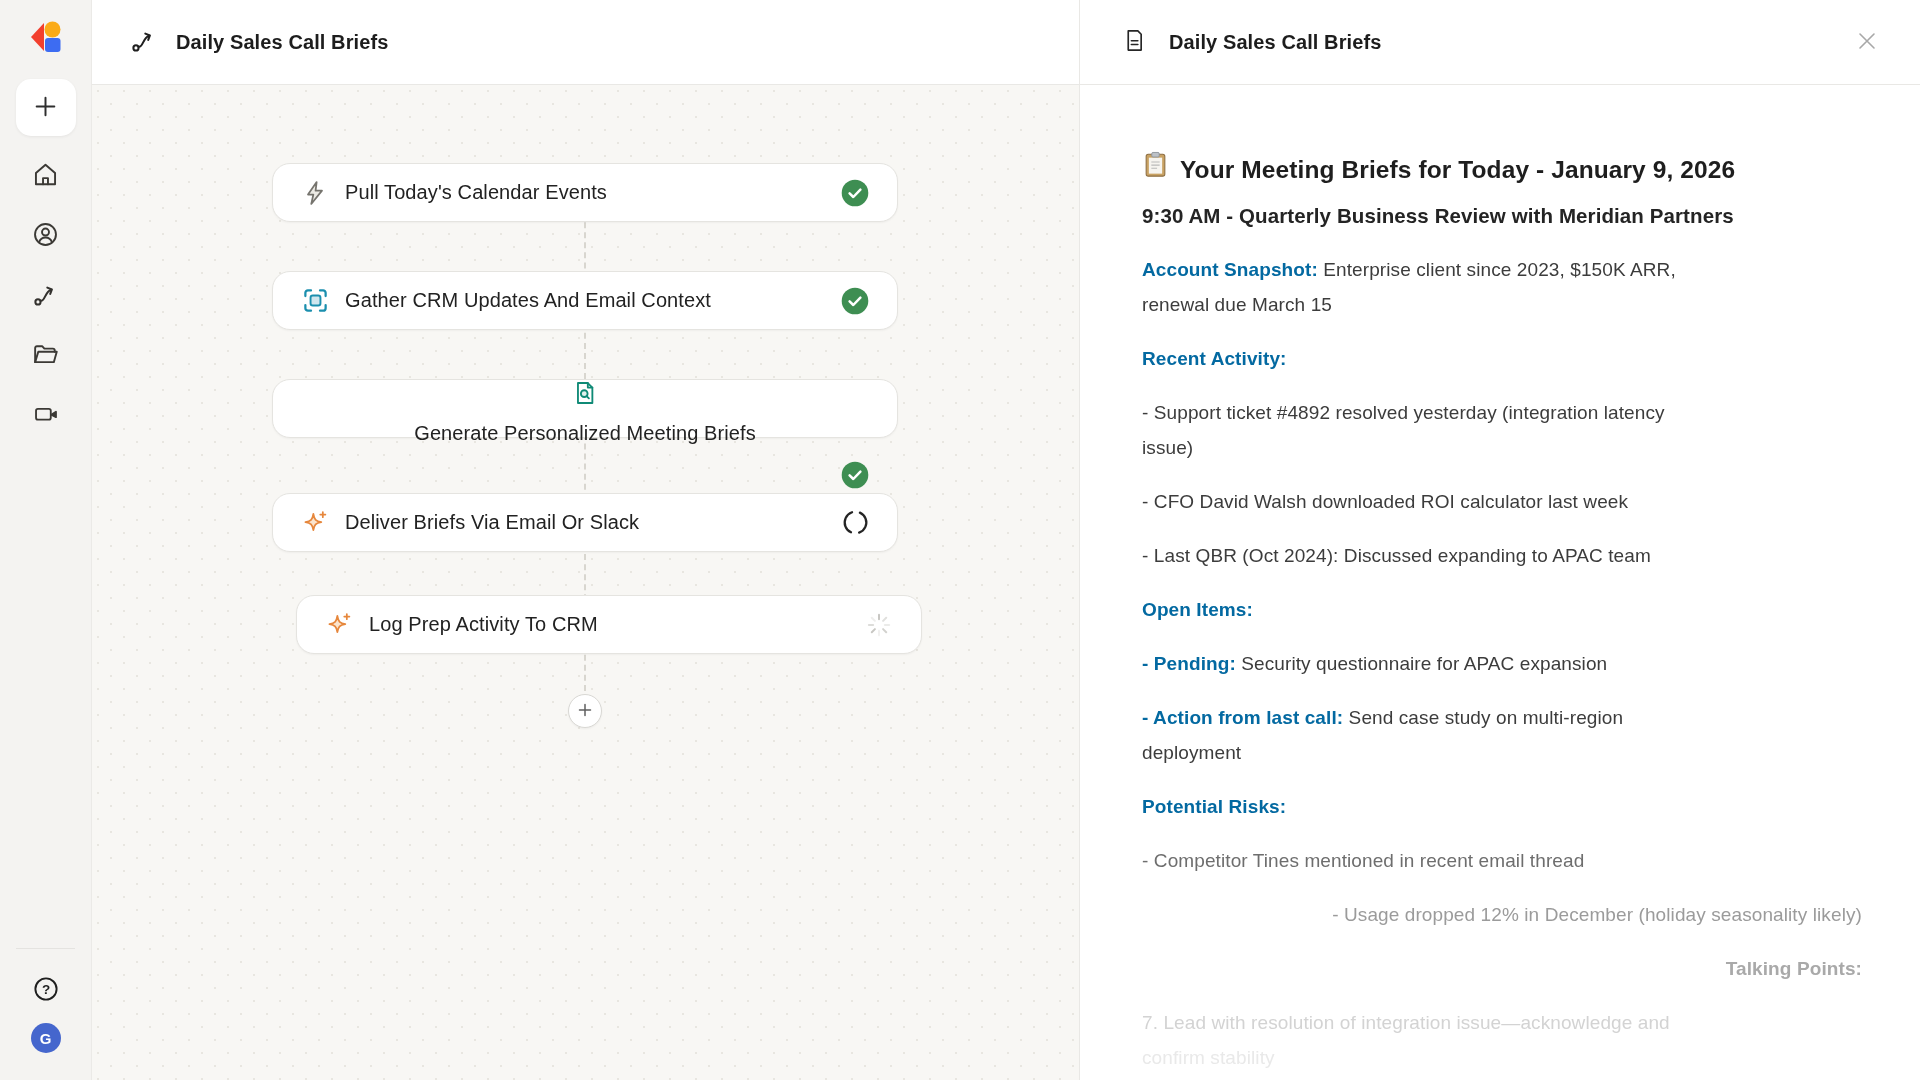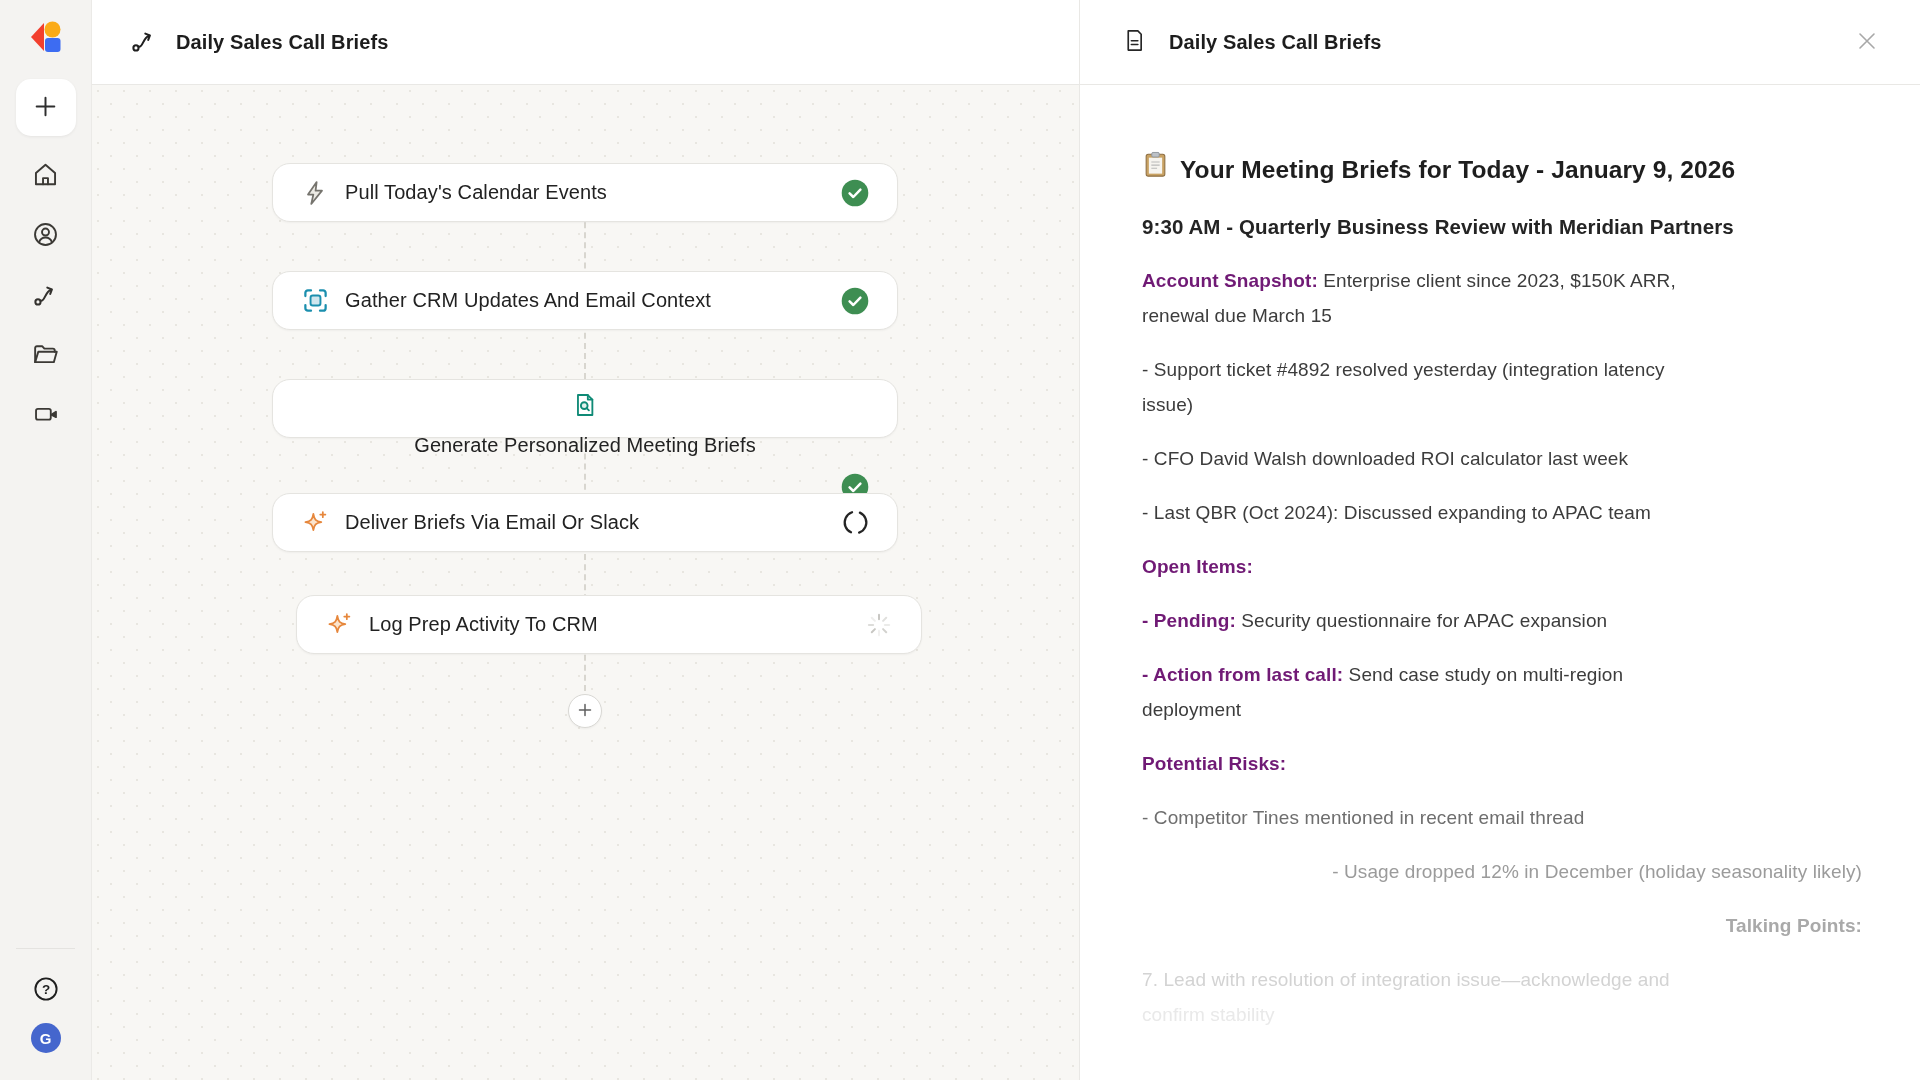--- a/index.html
+++ b/index.html
@@ -36,46 +36,46 @@
   .canvas { position:absolute; left:92px; top:85px; width:987px; height:995px;
             background-color:#f8f7f4;
             background-image:radial-gradient(#e8e6e0 1.3px, transparent 1.5px),
                              radial-gradient(#e8e6e0 1.3px, transparent 1.5px);
             background-size:26px 26px; background-position:6px 6px, 19px 19px; }
   .connector { position:absolute; left:492px; top:107px; height:519px; width:0;
                border-left:2px dashed #d8d6cf; }
   .card { position:absolute; left:180px; width:626px; height:59px; background:#fff;
           border:1px solid #e5e4e0; border-radius:18px;
           box-shadow:0 1px 2px rgba(30,30,30,.04);
-          display:flex; align-items:center; padding:12px 28px; gap:16px; cursor:pointer; }
+          display:flex; align-items:center; padding:0 28px; gap:16px; cursor:pointer; }
   .step-icon { width:28px; height:28px; display:flex; align-items:center; justify-content:center; }
   .step-label { font-size:20px; color:#222; letter-spacing:.1px; }
   .step-status { margin-left:auto; width:28px; height:28px; display:flex;
                  align-items:center; justify-content:center; }
   .add-node { position:absolute; left:476px; top:609px; width:34px; height:34px;
               border-radius:50%; background:#fff; border:1px solid #d9d8d4;
               box-shadow:0 1px 2px rgba(30,30,30,.05);
               display:flex; align-items:center; justify-content:center; cursor:pointer; }
 
   
   .panel { position:absolute; left:1079px; top:0; width:841px; height:1080px;
            background:#fff; border-left:1px solid #e9e8e5; }
   .panel-header { height:85px; border-bottom:1px solid #e9e8e5; display:flex;
                   align-items:center; padding:0 40px 0 42px; gap:22px; }
   .panel-header h2 { font-size:20px; font-weight:600; color:#1d1d1d; letter-spacing:.1px; }
   .close-btn { margin-left:auto; width:26px; height:26px; border:none; background:none;
                display:flex; align-items:center; justify-content:center; cursor:pointer; }
   .doc { padding:66px 58px 0 62px; }
   .doc-title { display:flex; align-items:center; gap:11px; font-size:24.5px; font-weight:700;
-               color:#1e1e1e; line-height:36px; margin-bottom:21px; letter-spacing:.1px; }
+               color:#1e1e1e; line-height:36px; margin-bottom:10px; letter-spacing:.1px; }
   .doc h3 { font-size:20.5px; font-weight:700; color:#242424; line-height:35px;
             margin-bottom:19px; letter-spacing:.1px; }
   .doc p { font-size:19px; color:#3c3c3c; line-height:35px; margin-bottom:19px;
            letter-spacing:.1px; }
-  .doc p b { font-weight:700; color:#701a75; }
+  .doc p b { font-weight:700; color:#0369a1; }
   .doc p.tinted b { color:inherit; }
 </style>
 </head>
 <body>
 
 <div id="app">
 
   <aside class="sidebar">
     <div class="logo">
       <svg width="32" height="32" viewBox="0 0 32 32">
@@ -286,20 +286,21 @@
             <rect x="6.6" y="6.4" width="12.8" height="15.4" fill="#f6f4ef"></rect>
             <rect x="9.4" y="1.4" width="7.2" height="4.4" rx="1.2" fill="#bcc1c7" stroke="#8f959c" stroke-width="0.9"></rect>
             <path d="M9 10.6 H17 M9 13.6 H17 M9 16.6 H14.5" stroke="#b9b9b9" stroke-width="1.1"></path>
           </svg>
         </span>
         <span>Your Meeting Briefs for Today - January 9, 2026</span>
       </div>
       <div id="doc-body">
           <h3><b>9:30 AM - Quarterly Business Review with Meridian Partners</b></h3>
           <p><b>Account Snapshot:</b><span> Enterprise client since 2023, $150K ARR,</span><br><span>renewal due March 15</span></p>
+          <p><b>Recent Activity:</b></p>
           <p><span>- Support ticket #4892 resolved yesterday (integration latency</span><br><span>issue)</span></p>
           <p><span>- CFO David Walsh downloaded ROI calculator last week</span></p>
           <p><span>- Last QBR (Oct 2024): Discussed expanding to APAC team</span></p>
           <p><b>Open Items:</b></p>
           <p><b>- Pending:</b><span> Security questionnaire for APAC expansion</span></p>
           <p><b>- Action from last call:</b><span> Send case study on multi-region</span><br><span>deployment</span></p>
           <p><b>Potential Risks:</b></p>
           <p class="tinted" style="color: rgb(110, 110, 110);"><span>- Competitor Tines mentioned in recent email thread</span></p>
           <p class="tinted" style="color: rgb(155, 155, 155); text-align: right;"><span>- Usage dropped 12% in December (holiday seasonality likely)</span></p>
           <p class="tinted" style="color: rgb(169, 169, 169); text-align: right;"><b>Talking Points:</b></p>

